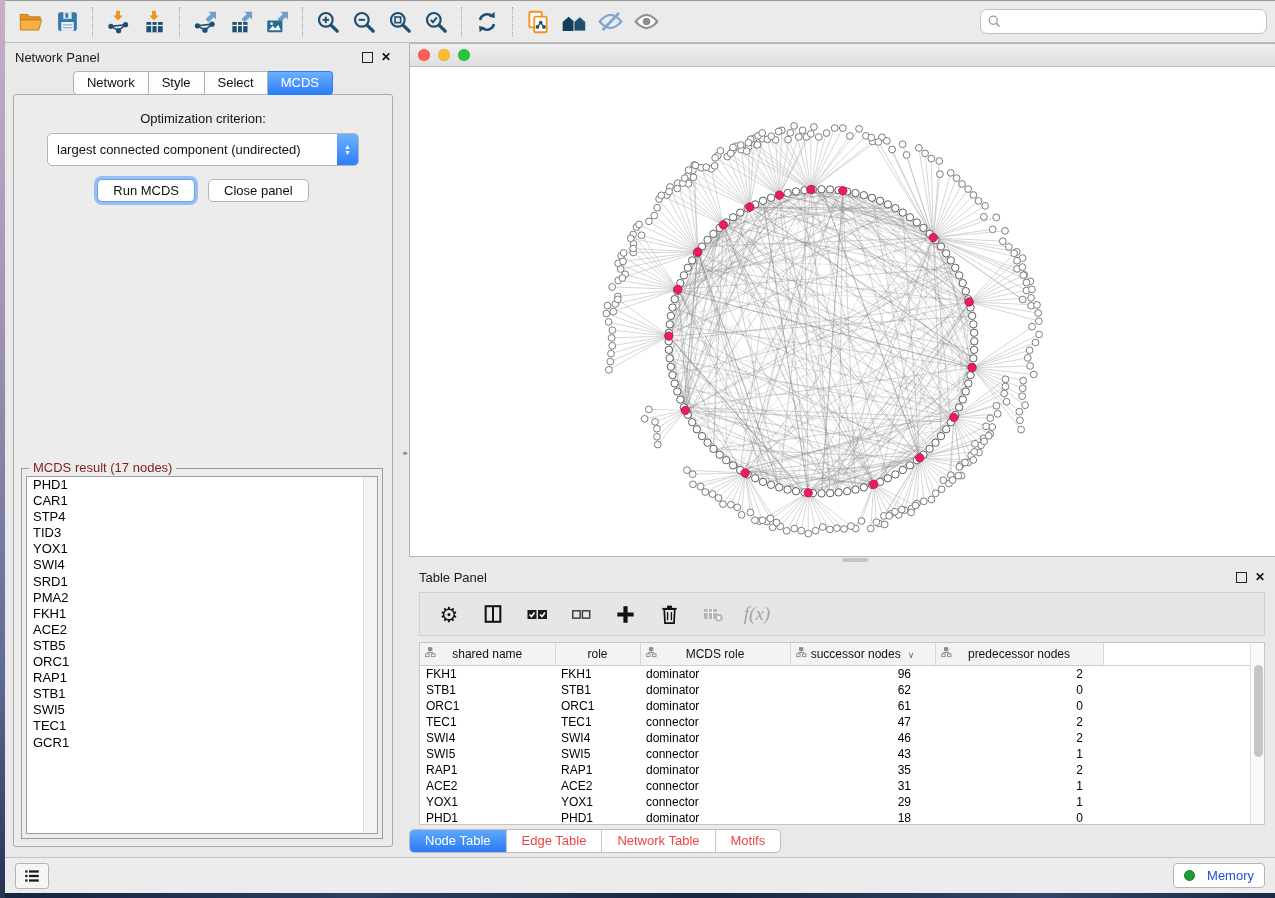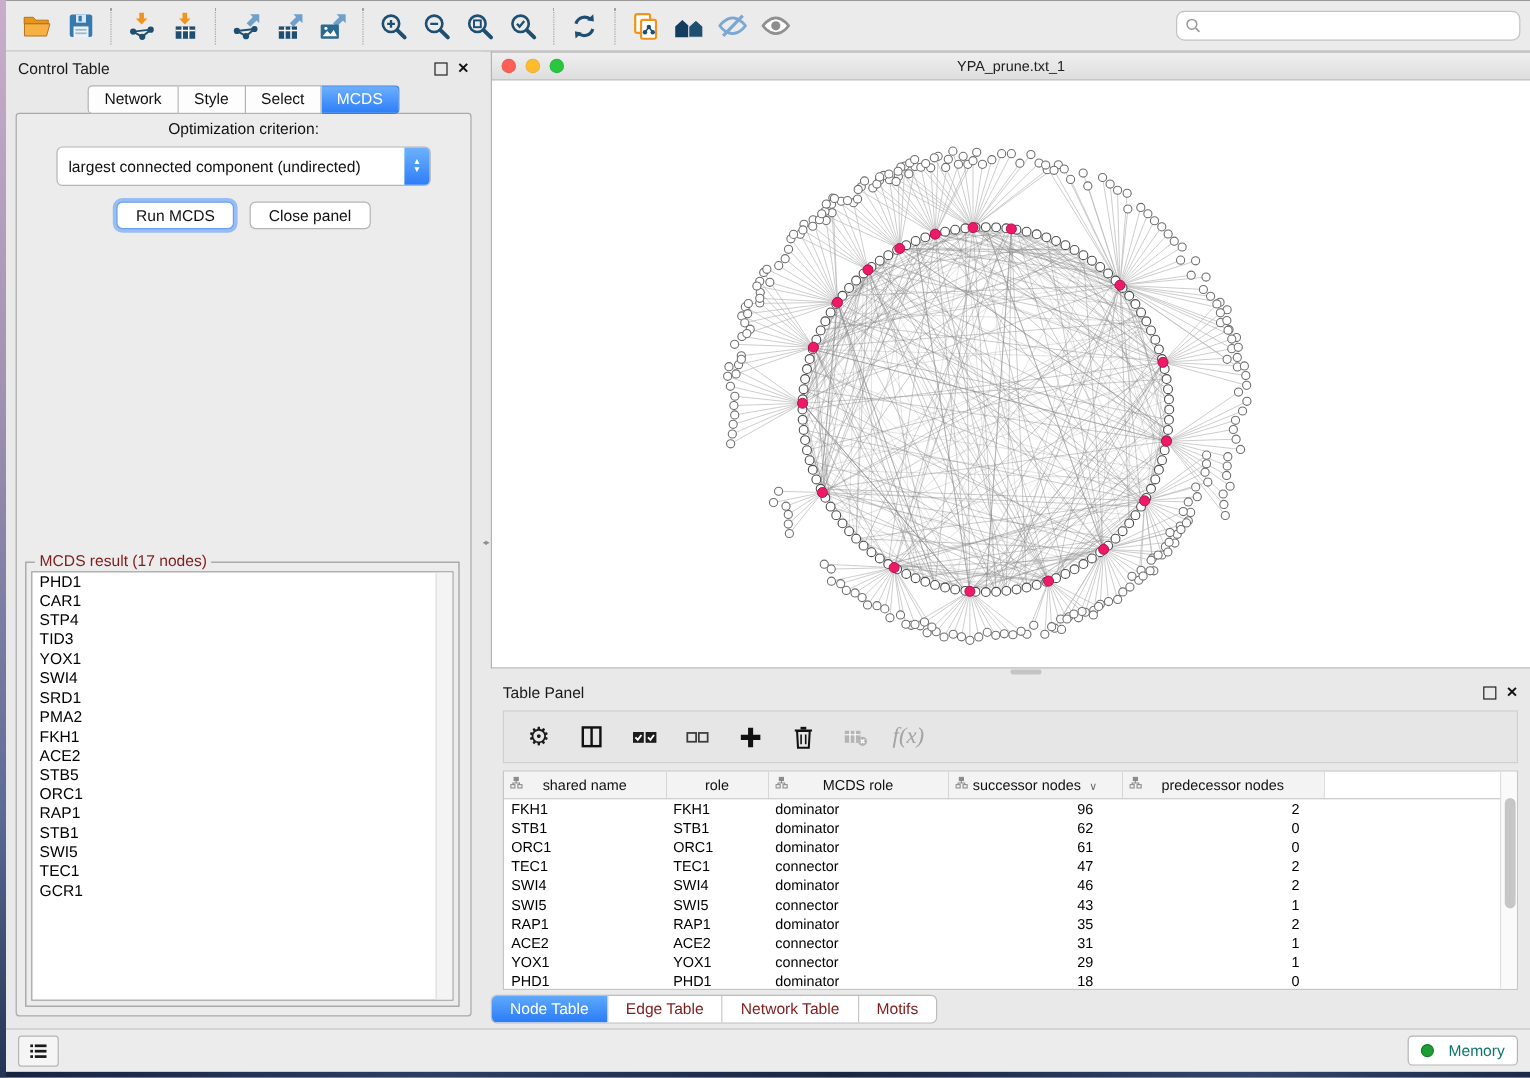--- a/index.html
+++ b/index.html
@@ -32,21 +32,21 @@
   .win-btns{margin-left:auto;display:flex;align-items:center;gap:8px}
   .float-glyph{width:9px;height:9px;border:1.4px solid #222;display:inline-block}
   .close-glyph{font-size:12px;font-weight:bold;color:#111;line-height:10px}
   .cp-tabs{display:flex;justify-content:center;position:relative;z-index:2;flex:0 0 auto}
   .cp-tab{padding:3px 13px 4px;font-size:13px;color:#111;background:#fdfdfd;
        border:1px solid #b2b2b2;border-left:none;cursor:default}
   .cp-tab:first-child{border-left:1px solid #b2b2b2;border-radius:4px 0 0 4px}
   .cp-tab:last-child{border-radius:0 4px 4px 0}
   .cp-tab.active{background:linear-gradient(#6cb0fe,#2d7ef8);color:#fff;border-color:#2d7ef8}
   .cp-body{flex:1;margin:-1px 8px 10px;border:1px solid #a9a9a9;border-radius:3px;background:#ececec;
-       position:relative;padding-top:5px;min-height:0}
+       position:relative;padding-top:16px;min-height:0}
   .opt-label{text-align:center;font-size:13px;color:#111;margin-bottom:7px}
   .select{width:312px;height:33px;margin:0 auto;background:#fff;border:1px solid #b5b5b5;border-radius:5px;
        position:relative;display:flex;align-items:center;padding-left:9px;box-sizing:border-box;font-size:13px;color:#111}
   .select .stepper{position:absolute;right:0;top:0;bottom:0;width:21px;border-radius:0 4px 4px 0;
        background:linear-gradient(#6db1fe,#2d7ef8);color:#fff;display:flex;flex-direction:column;
        align-items:center;justify-content:center;font-size:7px;line-height:6px}
   .btn-row{display:flex;justify-content:center;gap:13px;margin-top:13px}
   .btn{height:23px;padding:0 15px;background:#fff;border:1px solid #b5b5b5;border-radius:5px;
        font-size:13px;color:#111;font-family:"Liberation Sans",sans-serif}
   .btn.focused{box-shadow:0 0 0 3px rgba(93,158,250,.6);border-color:#6d9ff0}
@@ -88,31 +88,31 @@
   .node-table th.filler{background:#fff;border-right:none}
   .node-table th .hicon{position:absolute;left:5px;top:4px}
   .node-table th .sort{color:#666;font-size:9px;margin-left:7px}
   .node-table td{height:16px;font-size:12px;color:#000;padding:0 0 0 6px;white-space:nowrap;overflow:hidden}
   .node-table td.num{text-align:right;padding-right:24px}
   .node-table td.num2{text-align:right;padding-right:20px}
   .vtrack{position:absolute;right:0;top:0;bottom:0;width:13px;background:#fafafa;border-left:1px solid #e0e0e0}
   .vthumb{position:absolute;right:1.5px;top:22px;width:9px;height:92px;border-radius:5px;background:#c6c6c6}
   .tp-tabs{height:32px;flex:0 0 auto;display:flex;justify-content:flex-start;align-items:center}
   .seg{display:flex;border:1px solid #bdbdbd;border-radius:5px;overflow:hidden;background:#fff}
-  .seg-tab{padding:3px 15px 4px;font-size:13px;color:#7f1d1d;border-left:1px solid #c7c7c7;cursor:default}
+  .seg-tab{padding:3px 15px 4px;font-size:13px;color:#ef4444;border-left:1px solid #c7c7c7;cursor:default}
   .seg-tab:first-child{border-left:none}
   .seg-tab.active{background:linear-gradient(#5ea9fc,#2a7bf7);color:#fff}
 
   
   .status-bar{height:35px;flex:0 0 auto;background:#ececec;border-top:1px solid #c3c3c3;
        display:flex;align-items:center;padding:0 10px}
   .status-left-btn{width:32px;height:24px;background:#f5f5f5;border:1px solid #b5b5b5;border-radius:3px;
        display:flex;align-items:center;justify-content:center}
   .memory-btn{margin-left:auto;height:23px;background:#fff;border:1px solid #b5b5b5;border-radius:4px;
-       display:flex;align-items:center;gap:12px;padding:0 10px;font-size:13px;color:#0f766e}
+       display:flex;align-items:center;gap:12px;padding:0 10px;font-size:13px;color:#1d4ed8}
   .memory-dot{width:11px;height:11px;border-radius:50%;background:#1d9e33;border:1px solid #157a26;box-sizing:border-box}
 </style>
 </head>
 <body>
 
 <div class="wall-left"></div>
 
 <div class="app">
 
   <div class="toolbar">
@@ -267,21 +267,21 @@
           <line x1="15" y1="15" x2="20" y2="20" stroke="#9a9a9a" stroke-width="2.3"></line>
         </svg>
       <input type="text" placeholder="" style="">
     </div>
   </div>
 
   <div class="main">
 
     <div class="control-panel">
       <div class="panel-titlebar">
-        <span>Control Table</span>
+        <span>Network Panel</span>
         <span class="win-btns">
           <span class="float-glyph"></span>
           <span class="close-glyph">✕</span>
         </span>
       </div>
       <div class="cp-tabs" id="cp-tabs">
           <div class="cp-tab">Network</div>
           <div class="cp-tab">Style</div>
           <div class="cp-tab">Select</div>
           <div class="cp-tab active">MCDS</div>
@@ -329,21 +329,20 @@
       <div class="grip">◂▸</div>
     </div>
 
     <div class="right-col">
 
       <div class="net-frame">
         <div class="net-titlebar">
           <span class="tl" style="background:#ff5f57"></span>
           <span class="tl" style="background:#febc2e"></span>
           <span class="tl" style="background:#29c73f"></span>
-          <span class="net-title">YPA_prune.txt_1</span>
         </div>
         <div class="net-canvas" id="net-canvas"><svg width="100%" height="100%" viewBox="0 0 866 492" preserveAspectRatio="none">
    <g stroke="#9a9a9a" stroke-opacity=".35" stroke-width=".7">
                 <line x1="323.5" y1="400.8" x2="462.5" y2="420.4"></line>
                 <line x1="287.2" y1="187.5" x2="278.1" y2="350.0"></line>
                 <line x1="545.9" y1="202.0" x2="394.9" y2="428.0"></line>
                 <line x1="564.0" y1="293.1" x2="310.0" y2="390.1"></line>
                 <line x1="292.4" y1="180.6" x2="446.0" y2="425.2"></line>
                 <line x1="564.8" y1="267.4" x2="303.8" y2="167.8"></line>
                 <line x1="259.2" y1="284.6" x2="556.4" y2="326.5"></line>

